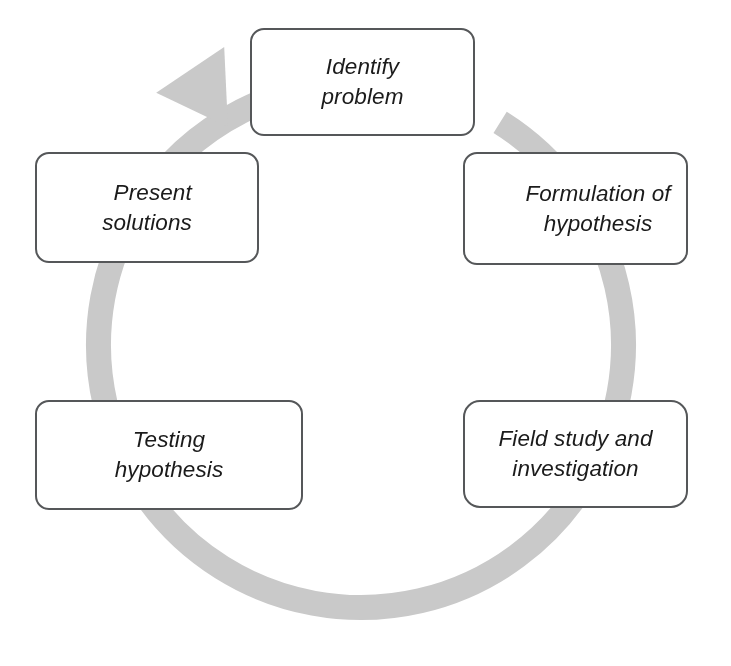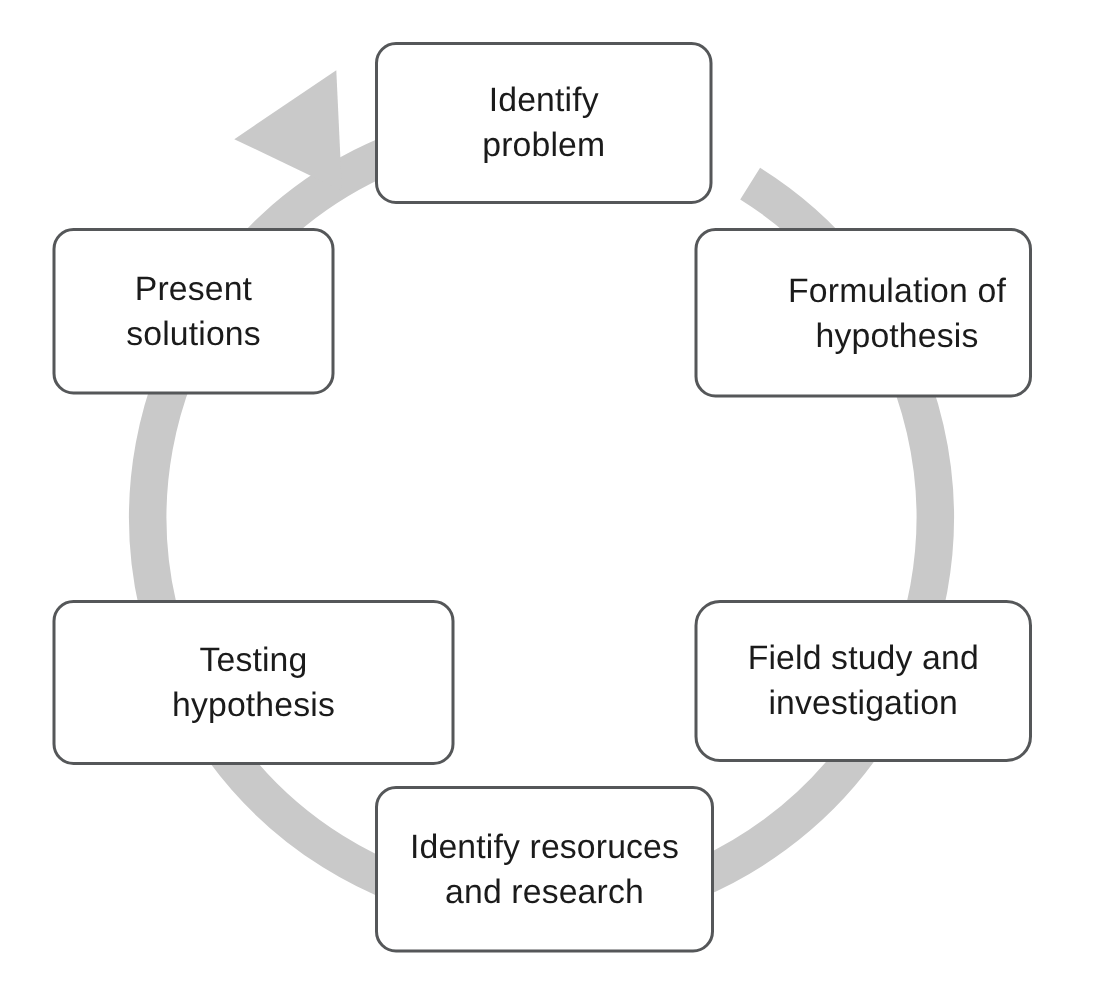--- a/index.html
+++ b/index.html
@@ -33,34 +33,35 @@
     border-radius: 14px;
     display: flex;
     align-items: center;
     justify-content: center;
     text-align: center;
     color: #1b1b1b;
     font-size: 22.5px;
     line-height: 1.32;
     letter-spacing: 0.1px;
     z-index: 5;
+    font-style: italic;
   }
   .node .label {
     display: block;
     padding: 0 6px;
     white-space: pre-line;
   }
 
   
   #node-identify-problem   { left: 250px; top:  28px; width: 225px; height: 108px; }
   #node-formulation        { left: 463px; top: 152px; width: 225px; height: 113px; padding-left: 45px; }
   #node-field-study        { left: 463px; top: 400px; width: 225px; height: 108px; border-radius: 17px; }
   #node-identify-resources { left: 250px; top: 524px; width: 226px; height: 111px; }
   #node-testing            { left:  35px; top: 400px; width: 268px; height: 110px; }
-  #node-present-solutions  { left:  35px; top: 152px; width: 188px; height: 111px; }
+  #node-present-solutions  { left:  35px; top: 152px; width: 224px; height: 111px; text-align: right; }
 </style>
 </head>
 <body>
 
 <div id="stage">
 
   <svg id="ring-layer" viewBox="0 0 731 666" aria-hidden="true">
     <defs>
 
       <clipPath id="ring-clip">
@@ -90,24 +91,20 @@
   <div class="node" id="node-formulation">
     <span class="label">Formulation of
 hypothesis</span>
   </div>
 
   <div class="node" id="node-field-study">
     <span class="label">Field study and
 investigation</span>
   </div>
 
-  <div class="node" id="node-identify-resources">
-    <span class="label">Identify resoruces
-and research</span>
-  </div>
 
   <div class="node" id="node-testing">
     <span class="label">Testing
 hypothesis</span>
   </div>
 
   <div class="node" id="node-present-solutions">
     <span class="label">Present
 solutions</span>
   </div>

